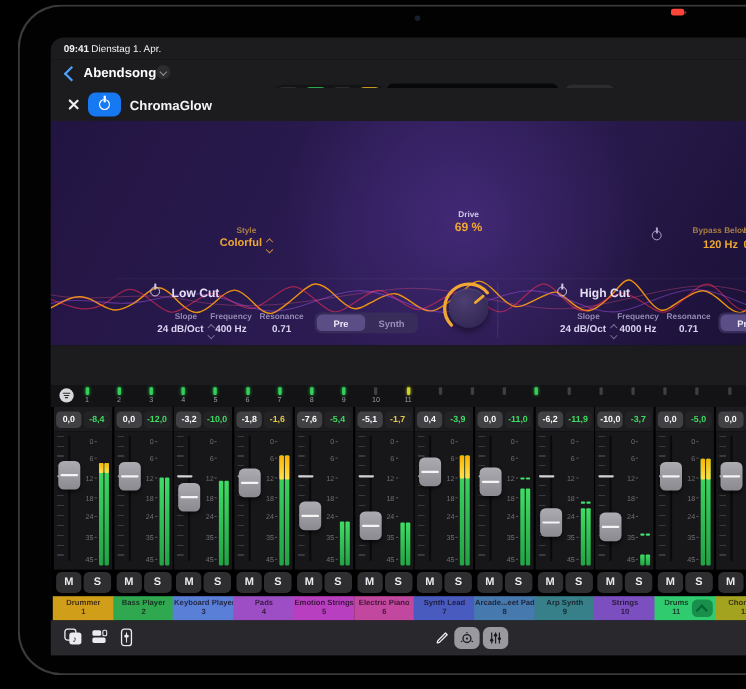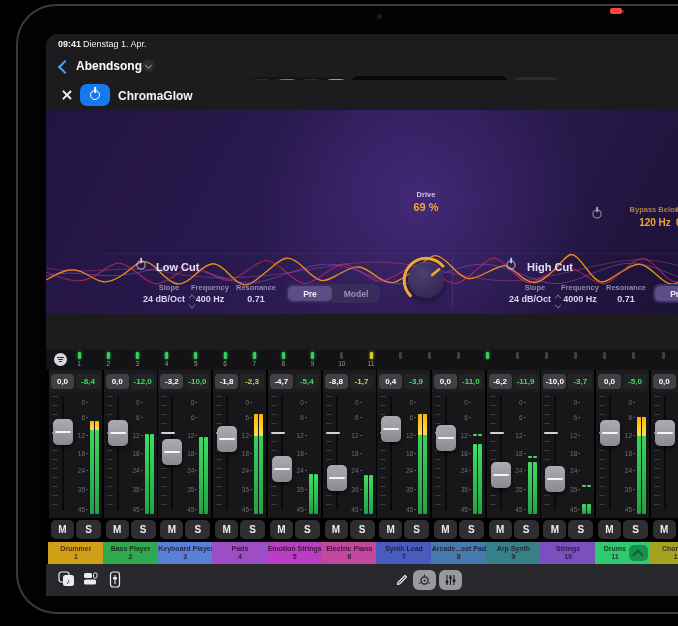--- a/index.html
+++ b/index.html
@@ -189,20 +189,27 @@
     <div id="plugname">ChromaGlow</div>
 
     <div id="panel">
       <svg id="wave" width="650" height="115" viewBox="0 0 650 115">
         <path d="M0,70 C15,62 25,55 40,64 S60,75 75,66 S95,42 112,60 S135,78 150,64 S170,50 185,66 S205,74 220,62 S240,40 258,58 S278,72 295,63 S315,55 330,66 S350,74 368,60 S388,38 405,56 S425,70 442,62 S458,52 472,64 S492,76 508,60 S524,36 540,58 S558,72 575,62 S595,50 612,66 S632,72 650,58" fill="none" stroke="#ff9e0b" stroke-width="1.3" opacity="0.9"></path>
         <path d="M0,62 C20,70 35,76 52,64 S72,48 90,62 S110,78 128,66 S148,54 165,64 S185,72 202,60 S222,46 240,62 S260,76 278,64 S298,50 315,62 S335,74 352,64 S372,52 390,64 S410,78 428,62 S448,42 465,60 S485,74 502,64 S522,54 540,66 S560,76 578,60 S598,44 615,62 S635,70 650,62" fill="none" stroke="#ff2d55" stroke-width="1.1" opacity="0.55"></path>
         <path d="M0,66 C30,58 55,70 85,64 S130,52 165,64 S205,76 240,64 S285,50 320,64 S360,76 395,64 S440,50 475,64 S515,76 550,62 S595,52 625,64 S645,66 650,64" fill="none" stroke="#a855f0" stroke-width="1" opacity="0.45"></path>
         <path d="M0,58 C40,66 80,54 120,62 S200,70 260,60 S340,48 400,62 S480,72 540,58 S610,50 650,60" fill="none" stroke="#ff5c8a" stroke-width="1" opacity="0.3"></path>
       </svg>
 
+      <div class="abs" style="left:140px;top:95px;width:76px">
+        <div class="plab amber-dim">Style</div>
+        <div class="pval amber" style="margin-top:2px"><span>Colorful</span><span class="stepper">
+              <i class="up"></i>
+              <i class="dn"></i>
+            </span></div>
+      </div>
 
       <div class="abs pwr-dim" style="left:546px;top:99px;opacity:.8">
           <div class="pwr" style="transform:scale(.9)"></div>
         </div>
       <div class="abs" style="left:573px;top:95px;width:72px">
         <div class="plab amber-dim">Bypass Below</div>
         <div class="pval amber" style="margin-top:3px">120 Hz</div>
       </div>
       <div class="abs" style="left:630px;top:95px;width:50px">
         <div class="plab amber-dim" style="text-align:left">Level</div>
@@ -236,21 +243,21 @@
       <div class="abs" style="left:142px;top:173px;width:44px">
         <div class="plab lav-dim">Frequency</div>
         <div class="pval lav" style="font-size:9px;margin-top:2px">400 Hz</div>
       </div>
       <div class="abs" style="left:188px;top:173px;width:44px">
         <div class="plab lav-dim">Resonance</div>
         <div class="pval lav" style="font-size:9px;margin-top:2px">0.71</div>
       </div>
       <div class="seg" style="left:240px;top:174px">
         <div class="opt on">Pre</div>
-        <div class="opt">Model</div>
+        <div class="opt">Synth</div>
       </div>
 
       <div class="abs pwr-dim" style="left:460px;top:150px">
           <div class="pwr" style="transform:scale(.9)"></div>
         </div>
       <span class="abs cut-title" style="left:481px;top:151px">High Cut</span>
       <div class="abs" style="left:458px;top:173px;width:62px">
         <div class="plab lav-dim">Slope</div>
         <div class="pval lav" style="font-size:9px;margin-top:2px"><span>24 dB/Oct</span><span class="stepper lav-dim">
               <i class="up"></i>
@@ -326,28 +333,28 @@
         <div class="vstrip" style="left: 57.7px; width: 53px;">
           <div class="vpill vol">0,0</div>
           <div class="vpill peak" style="color: rgb(63, 221, 100);">-12,0</div>
         </div>
         <div class="vstrip" style="left: 112.4px; width: 53px;">
           <div class="vpill vol">-3,2</div>
           <div class="vpill peak" style="color: rgb(63, 221, 100);">-10,0</div>
         </div>
         <div class="vstrip" style="left: 167.1px; width: 53px;">
           <div class="vpill vol">-1,8</div>
-          <div class="vpill peak" style="color: rgb(230, 200, 74);">-2,3</div>
+          <div class="vpill peak" style="color: rgb(230, 200, 74);">-1,6</div>
         </div>
         <div class="vstrip" style="left: 221.8px; width: 53px;">
-          <div class="vpill vol">-4,7</div>
+          <div class="vpill vol">-7,6</div>
           <div class="vpill peak" style="color: rgb(63, 221, 100);">-5,4</div>
         </div>
         <div class="vstrip" style="left: 276.5px; width: 53px;">
-          <div class="vpill vol">-8,8</div>
+          <div class="vpill vol">-5,1</div>
           <div class="vpill peak" style="color: rgb(230, 200, 74);">-1,7</div>
         </div>
         <div class="vstrip" style="left: 331.2px; width: 53px;">
           <div class="vpill vol">0,4</div>
           <div class="vpill peak" style="color: rgb(63, 221, 100);">-3,9</div>
         </div>
         <div class="vstrip" style="left: 385.9px; width: 53px;">
           <div class="vpill vol">0,0</div>
           <div class="vpill peak" style="color: rgb(63, 221, 100);">-11,0</div>
         </div>

